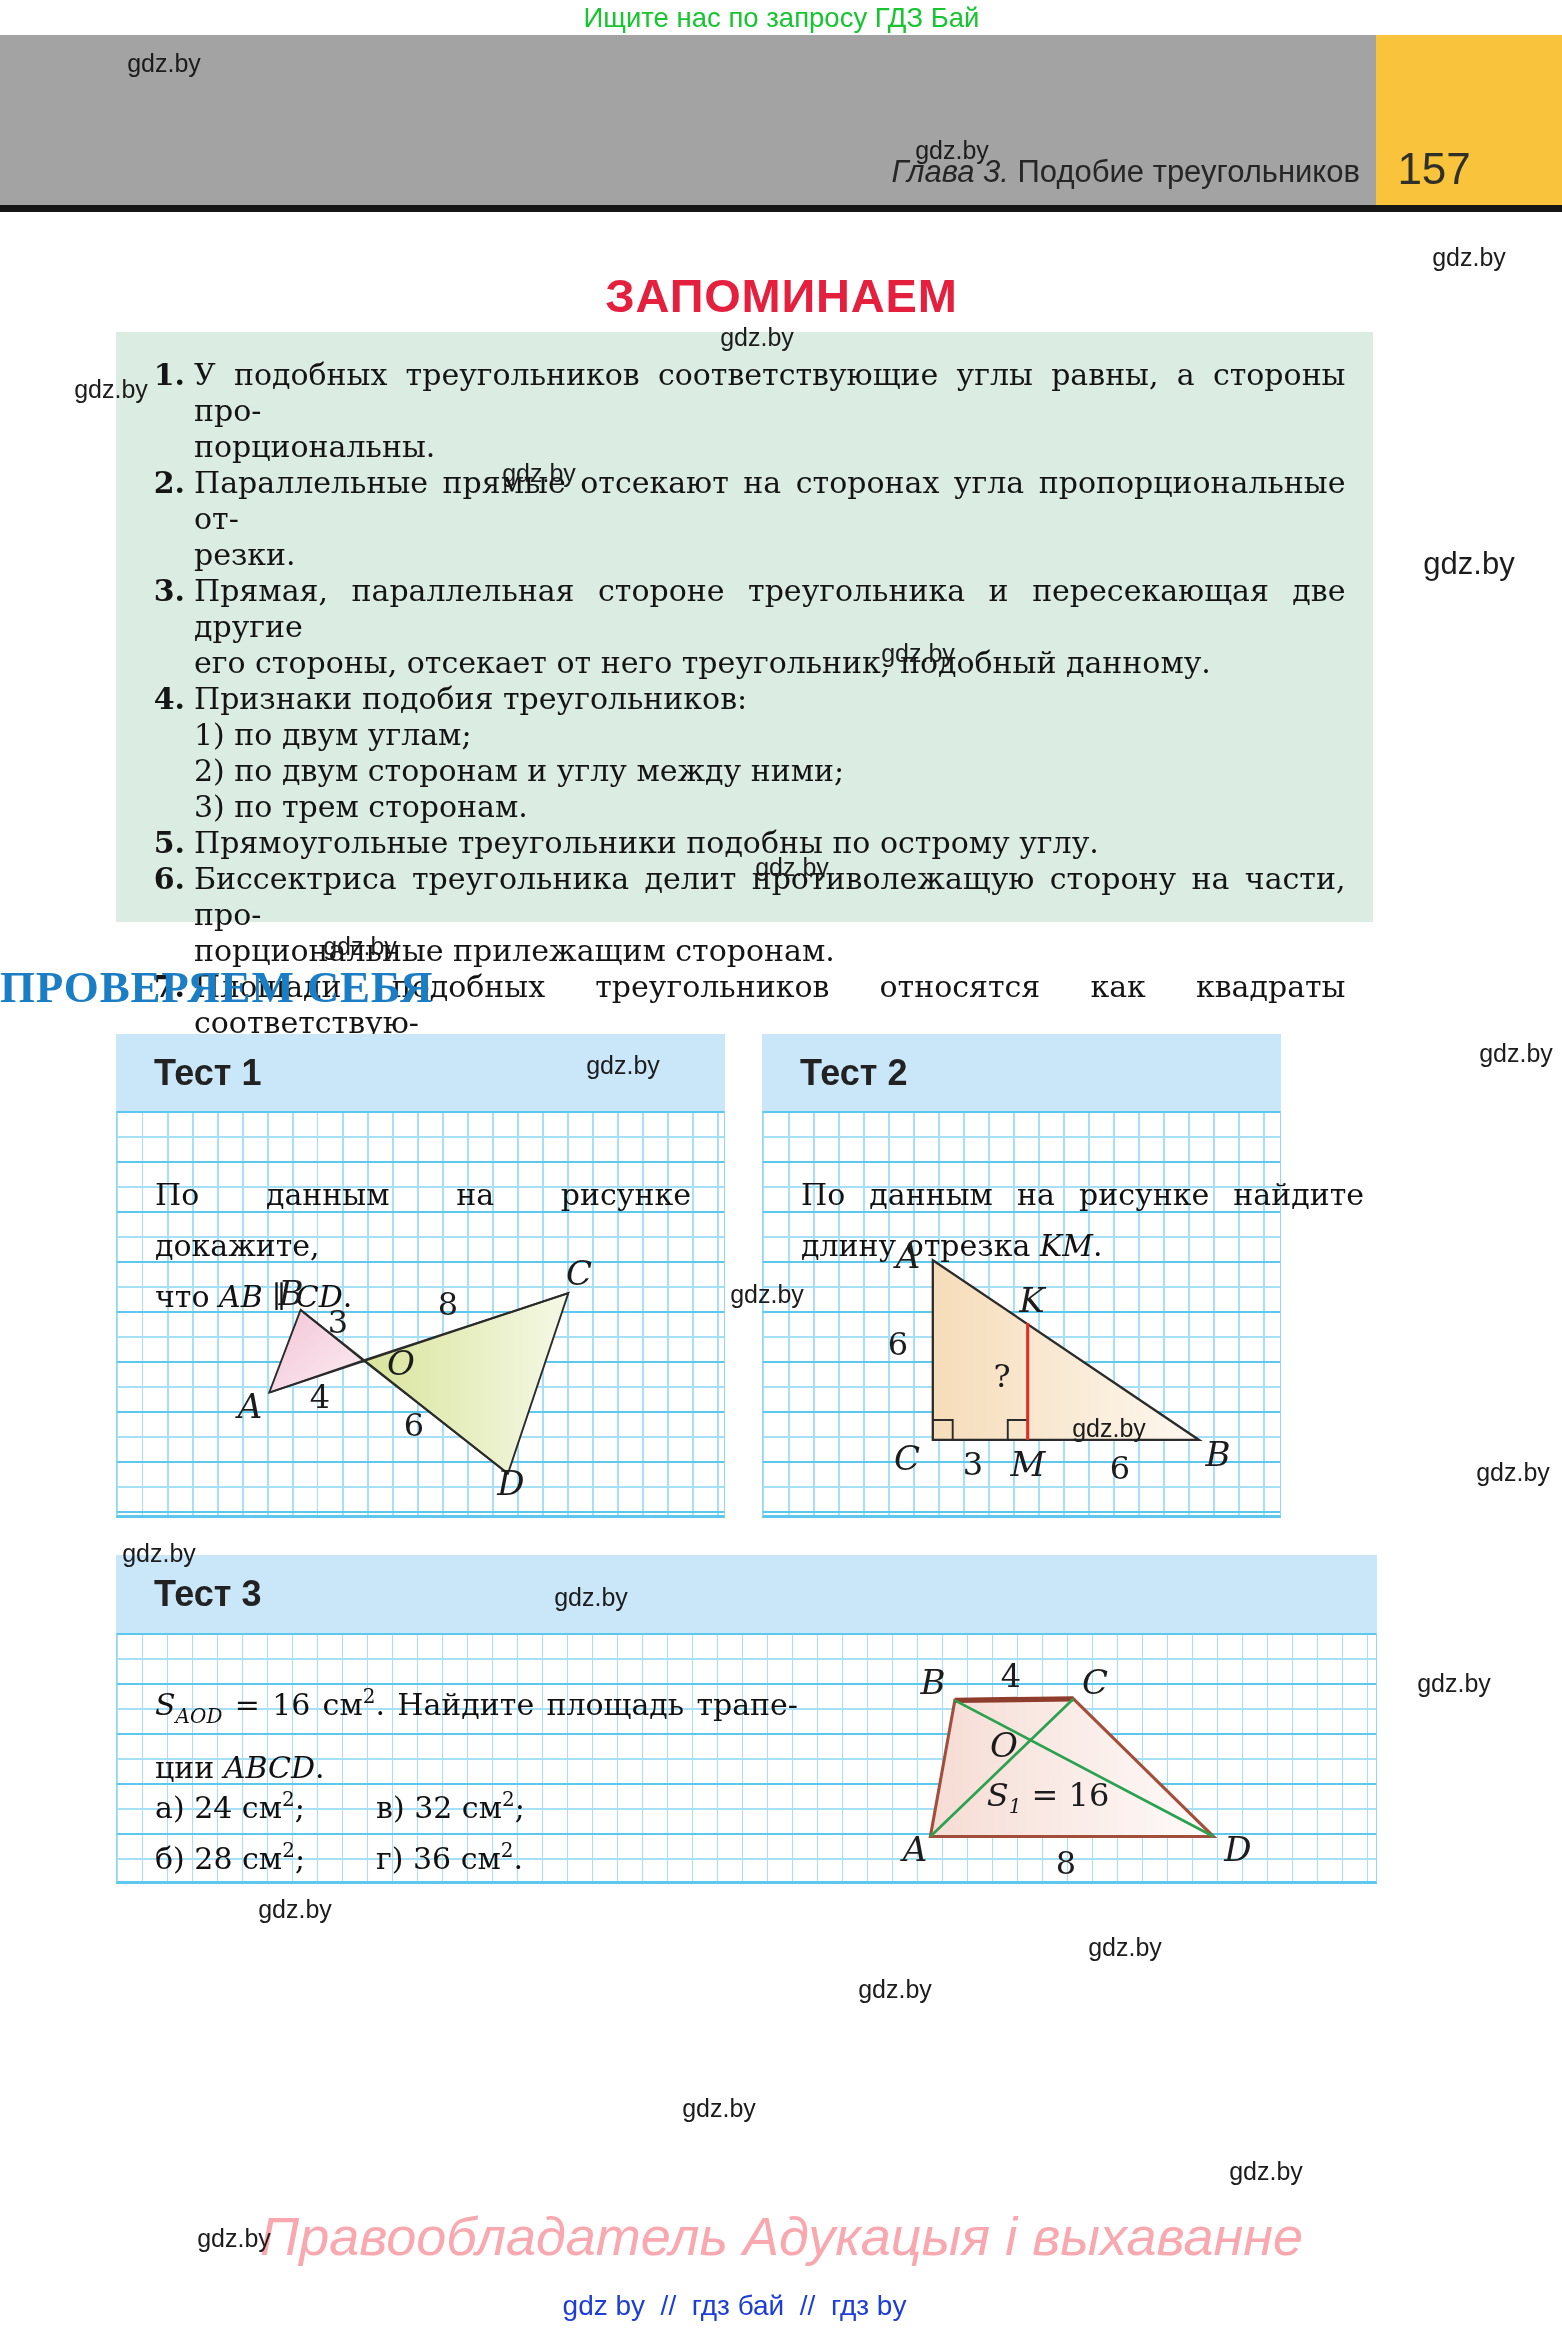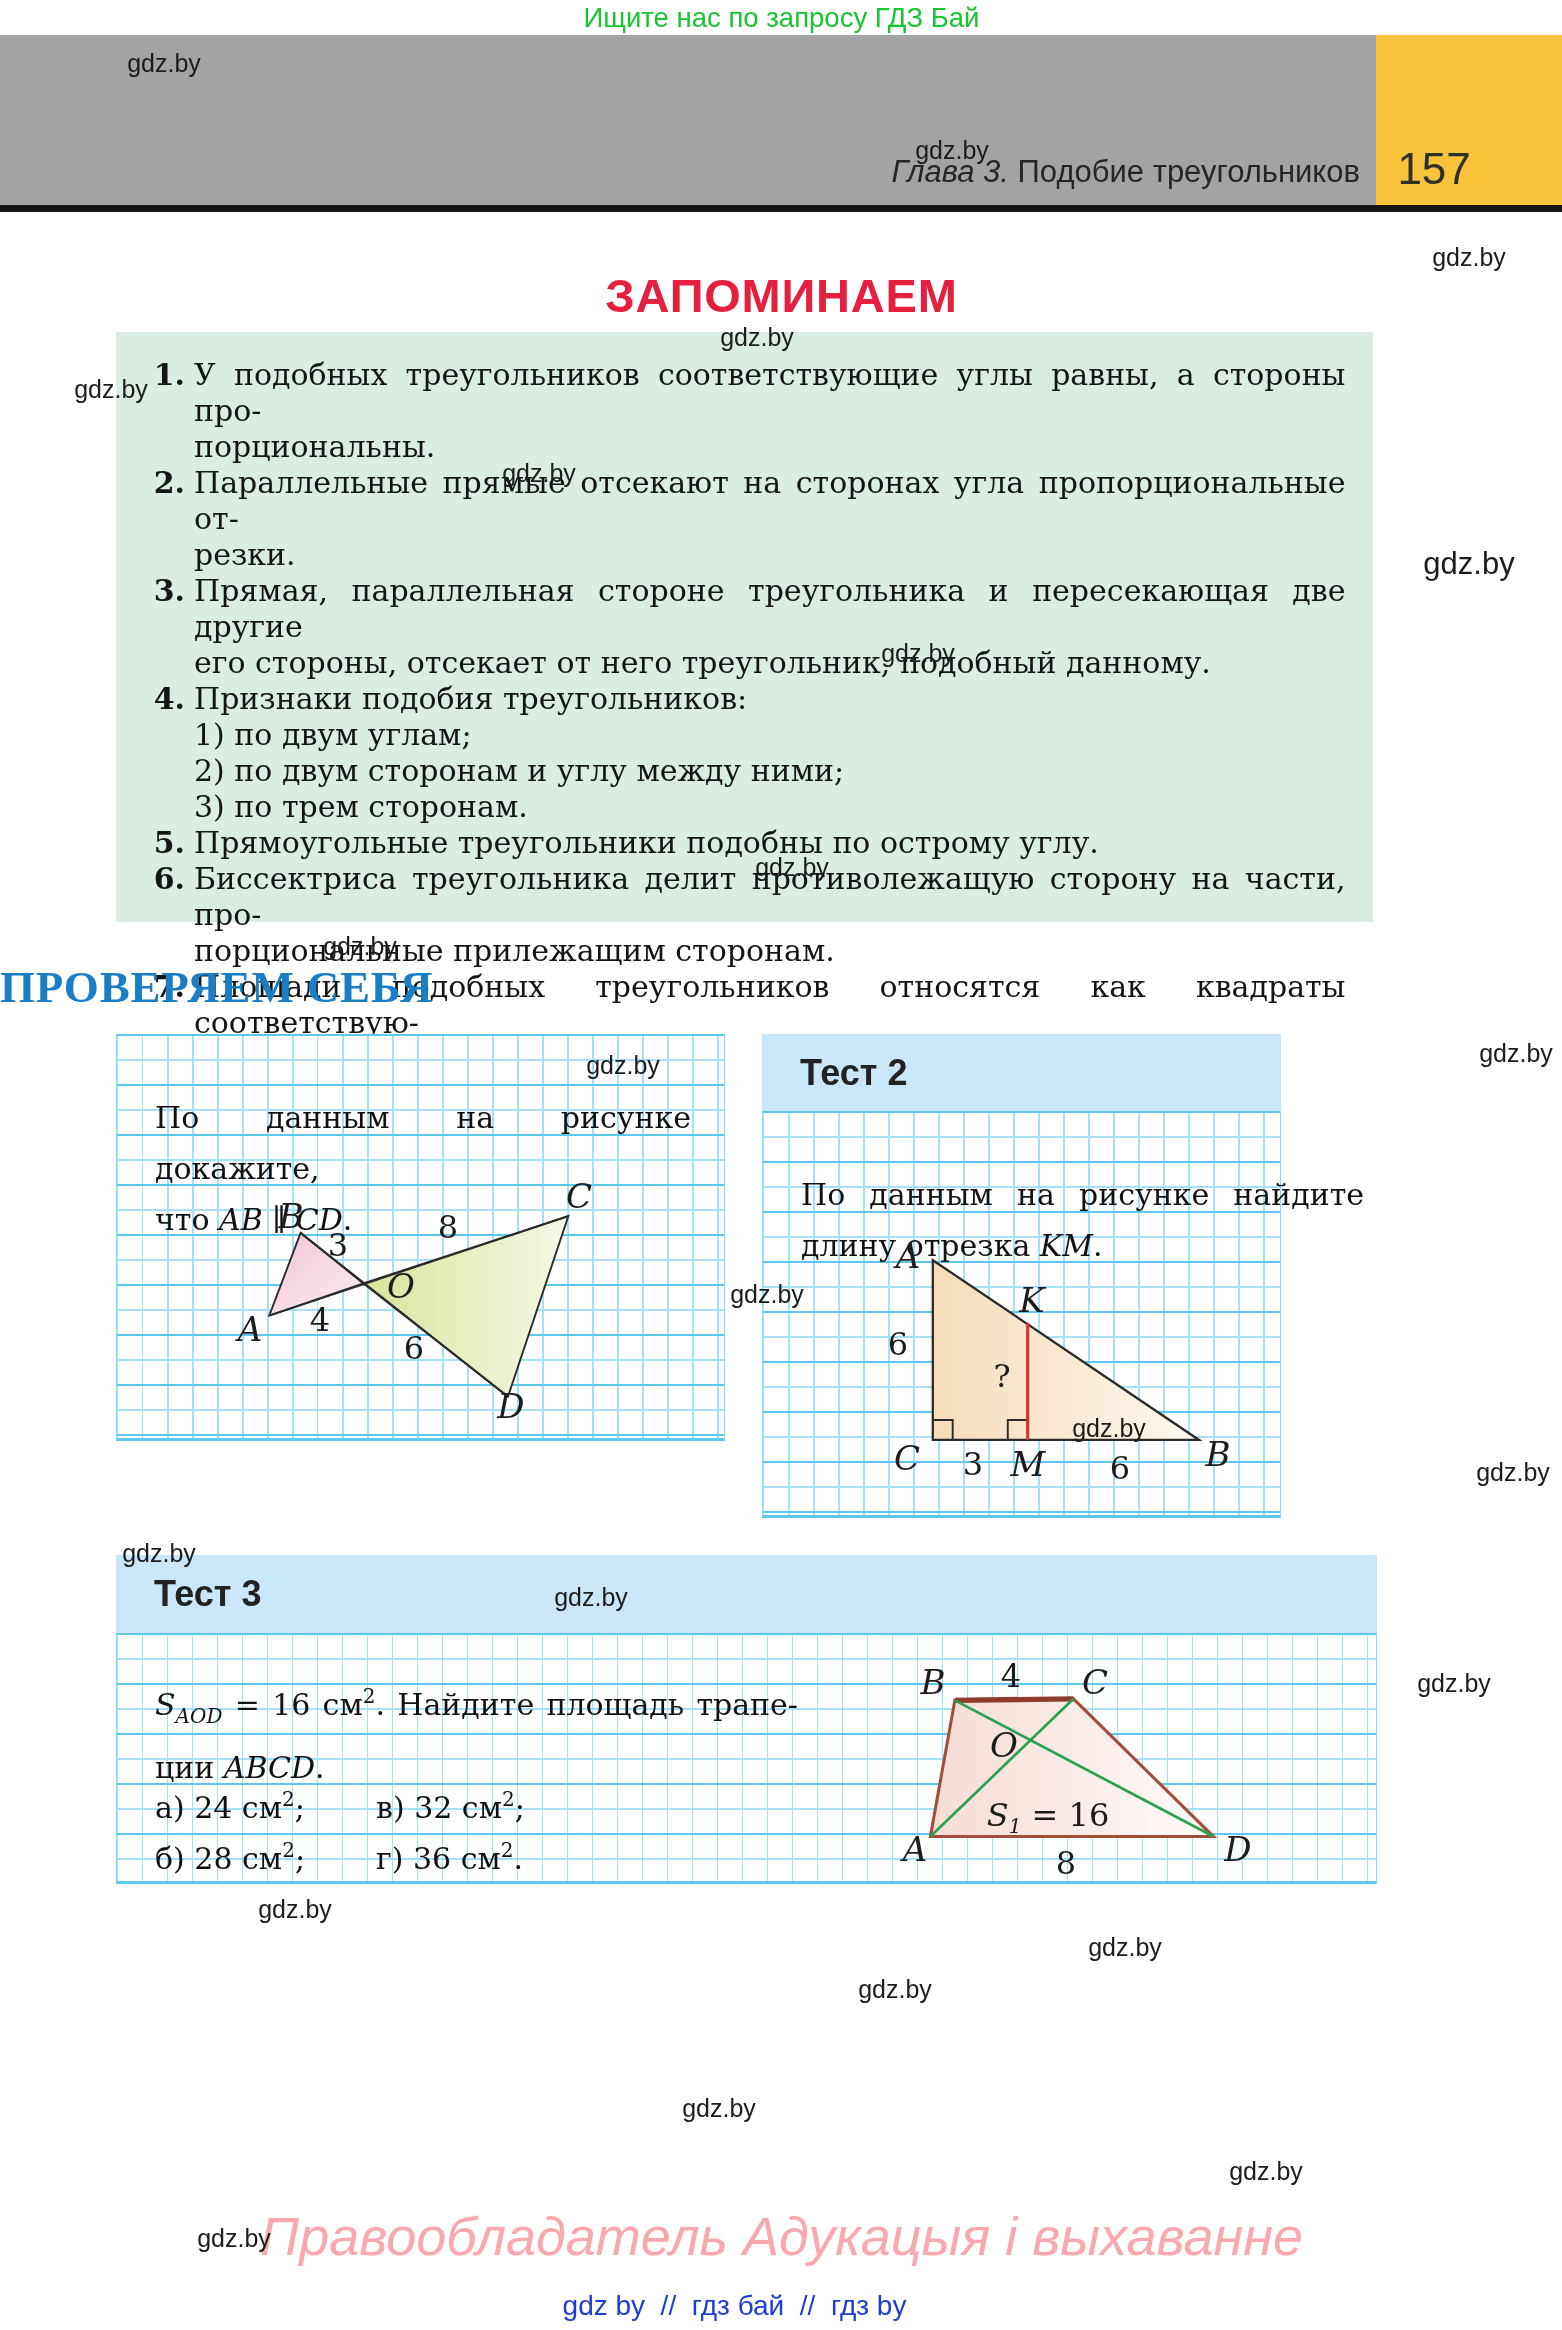--- a/index.html
+++ b/index.html
@@ -45,21 +45,21 @@
   .t-grid > svg{position:absolute;left:0;top:0;}
   .t-text{position:absolute;}
   .t-line{font-size:30px;line-height:51px;color:#111111;}
   .it{font-style:italic;}
   .sb{font-size:20px;vertical-align:-7.7px;}
   .sp{font-size:20px;vertical-align:12.2px;}
   
   .flb,.fnm,.frich{position:absolute;transform:translate(-50%,-50%);color:#1c1c1c;white-space:nowrap;}
   .flb{font-style:italic;font-size:34px;}
   .fnm{font-size:32px;}
-  .frich{font-size:32px;margin-top:20px;}
+  .frich{font-size:32px;}
   
   .pub{position:absolute;top:2205px;left:0;width:1563px;text-align:center;
        font-family:"Liberation Sans",sans-serif;font-style:italic;font-size:54px;color:#F8A8AE;}
   .links{position:absolute;top:2290px;left:0;width:1469px;text-align:center;white-space:pre;
          font-family:"Liberation Sans",sans-serif;font-size:28px;color:#1D3ED6;}
   
   #wm-layer{position:absolute;inset:0;z-index:50;pointer-events:none;padding-left:20px;}
   .wm{position:absolute;transform:translate(-50%,-50%);font-family:"Liberation Sans",sans-serif;
       font-size:25px;color:#1c1c1c;white-space:nowrap;}
 </style>
@@ -115,20 +115,23 @@
   <div class="r-item">
     <span class="r-num">7.</span>
     <div class="r-line fill">Площади подобных треугольников относятся как квадраты соответствую-</div>
     <div class="r-line">щих сторон.</div>
   </div>
 </section>
 
 <h2 class="h-check">ПРОВЕРЯЕМ СЕБЯ</h2>
 
 <section class="test" style="left:116px;top:1034px;width:609px;">
+  <div class="t-head">
+    <span>Тест 1</span>
+  </div>
   <div class="t-grid" style="height:407px;">
     <div class="t-text" style="left:38px;top:58px;width:536px;">
       <div class="t-line fill"><span>По данным на рисунке докажите,</span></div>
       <div class="t-line"><span>что </span><span class="it">AB</span><span> ∥ </span><span class="it">CD</span><span>.</span></div>
     </div>
     <svg width="609" height="407" viewBox="0 0 796 532">
       <defs>
         <linearGradient id="gp1" x1="0" y1="0" x2="1" y2="1">
           <stop offset="0" stop-color="#F3C4D6"></stop>
             <stop offset="1" stop-color="#FBEDF2"></stop>

